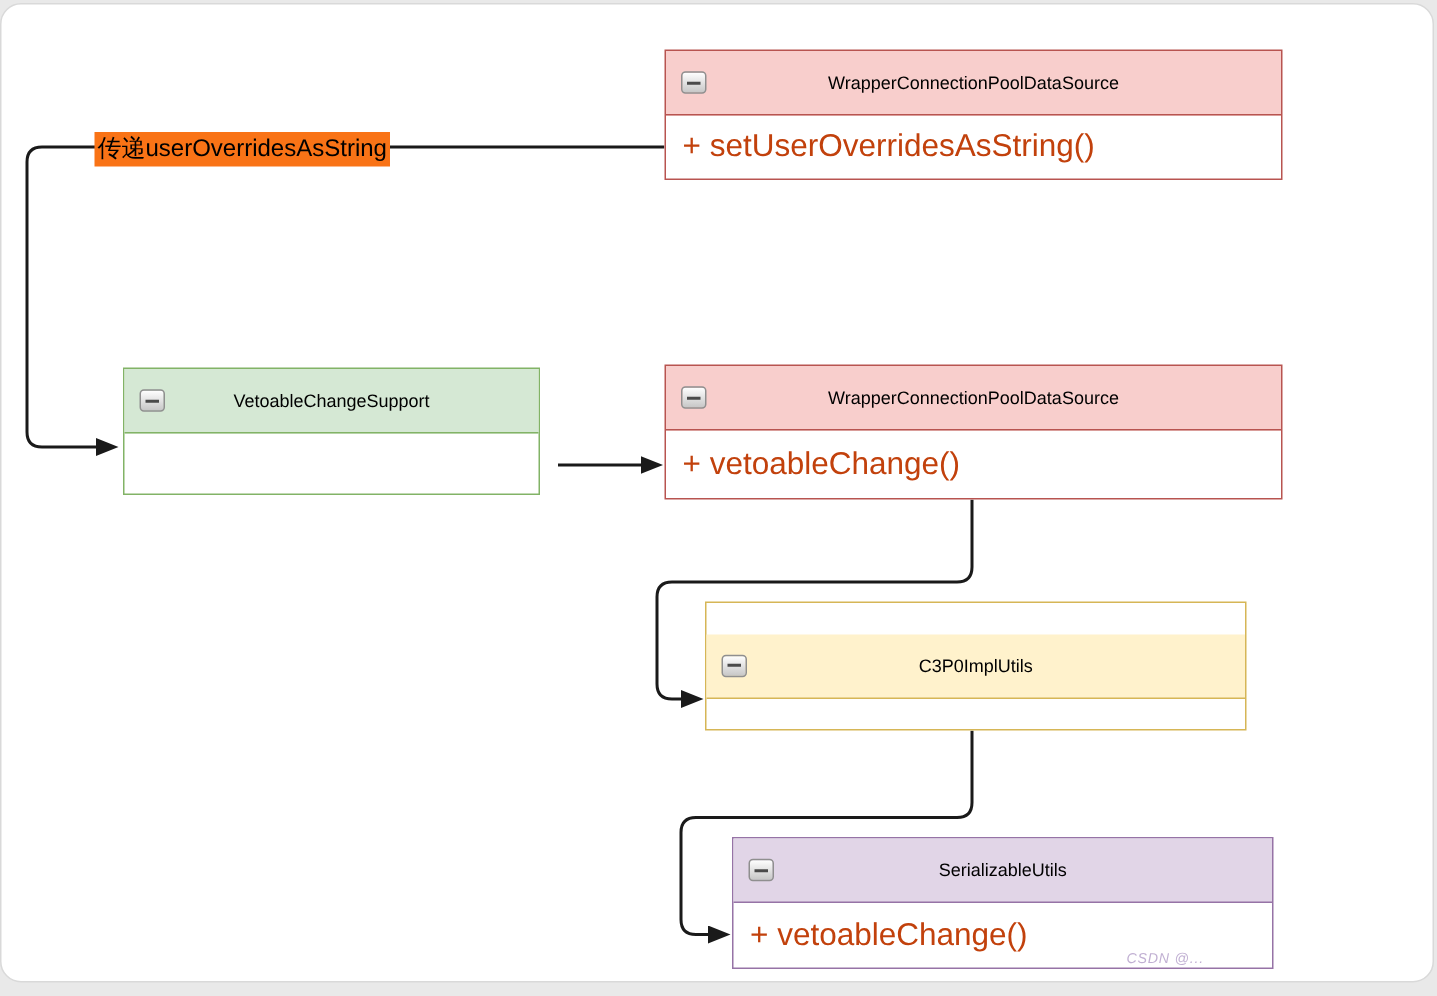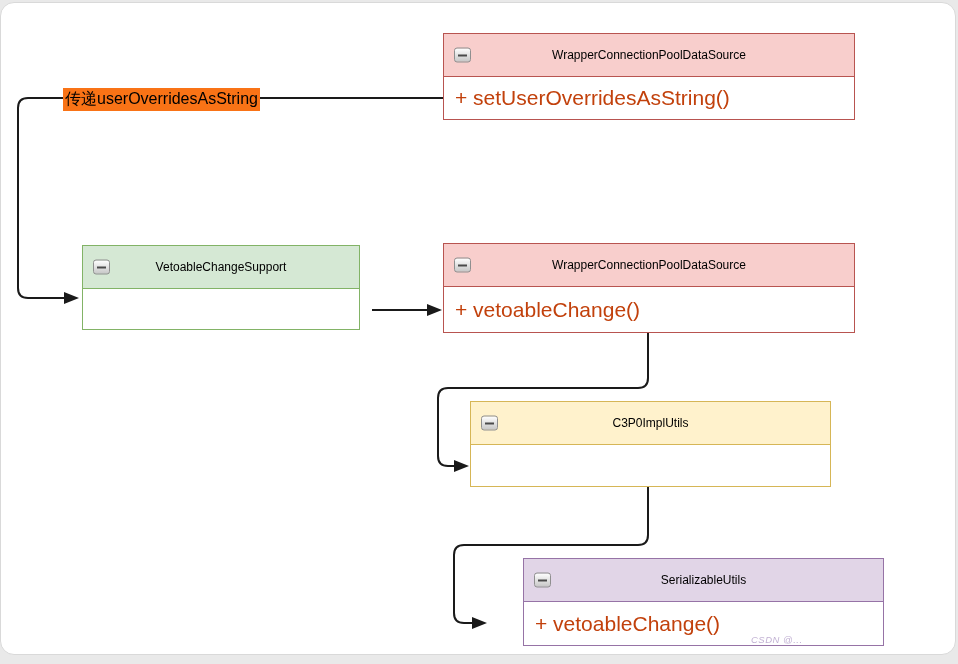--- a/index.html
+++ b/index.html
@@ -157,30 +157,30 @@
   <div class="class-box" style="left: 443px; top: 243px; width: 412px; height: 90px; border-color: rgb(184, 84, 80);">
     <div class="class-header" style="background: rgb(248, 206, 204); border-bottom-color: rgb(184, 84, 80);">
       <span class="collapse-icon">
           <span class="minus-bar"></span>
         </span>
       <span class="class-title">WrapperConnectionPoolDataSource</span>
     </div>
     <div class="class-method">+ vetoableChange()</div>
   </div>
 
-  <div class="class-box" style="left: 470px; top: 401px; width: 361px; height: 86px; border-color: rgb(214, 182, 86);">
+  <div class="class-box" style="left: 470px; top: 401px; width: 361px; height: 86px; border-color: rgb(214, 182, 86); justify-content: center;">
     <div class="class-header" style="background: rgb(255, 242, 204); border-bottom-color: rgb(214, 182, 86);">
       <span class="collapse-icon">
           <span class="minus-bar"></span>
         </span>
       <span class="class-title">C3P0ImplUtils</span>
     </div>
   </div>
 
-  <div class="class-box" style="left: 488px; top: 558px; width: 361px; height: 88px; border-color: rgb(150, 115, 166); margin-left: 35px;">
+  <div class="class-box" style="left: 488px; top: 558px; width: 361px; height: 88px; border-color: rgb(150, 115, 166);">
     <div class="class-header" style="background: rgb(225, 213, 231); border-bottom-color: rgb(150, 115, 166);">
       <span class="collapse-icon">
           <span class="minus-bar"></span>
         </span>
       <span class="class-title">SerializableUtils</span>
     </div>
     <div class="class-method">+ vetoableChange()</div>
   </div>
 
   <div class="watermark">CSDN @...</div>

